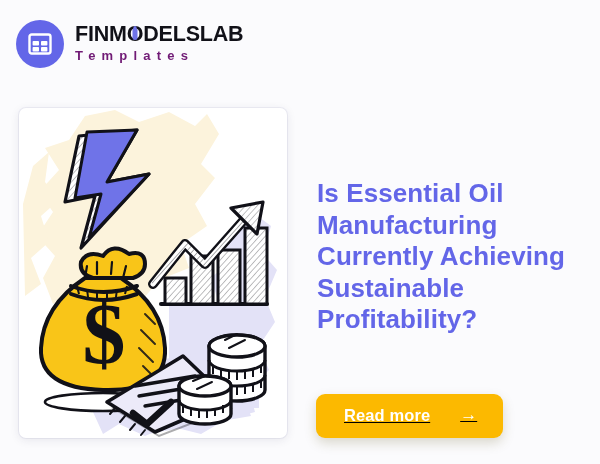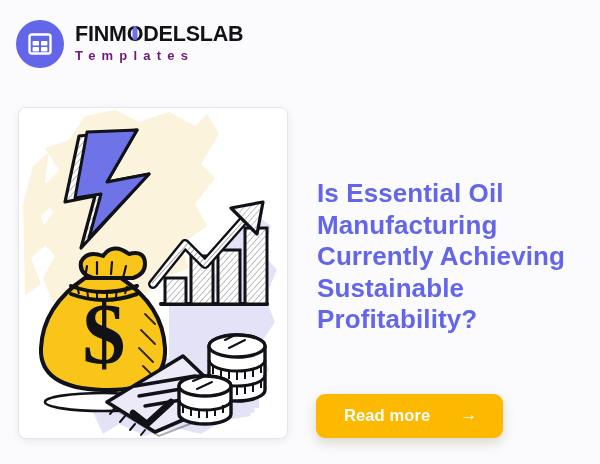--- a/index.html
+++ b/index.html
@@ -133,20 +133,21 @@
     display: inline-flex;
     align-items: center;
     gap: 30px;
     padding: 13px 26px 14px 28px;
     background: #fcb900;
     border: none;
     border-radius: 9px;
     box-shadow: 0 5px 12px rgba(100, 90, 30, 0.22);
     cursor: pointer;
     font-family: "Liberation Sans", sans-serif;
+    text-decoration: underline;
   }
 
   .cta-label {
     color: #ffffff;
     font-size: 16.5px;
     font-weight: bold;
     letter-spacing: 0.1px;
     line-height: 1;
   }
 

